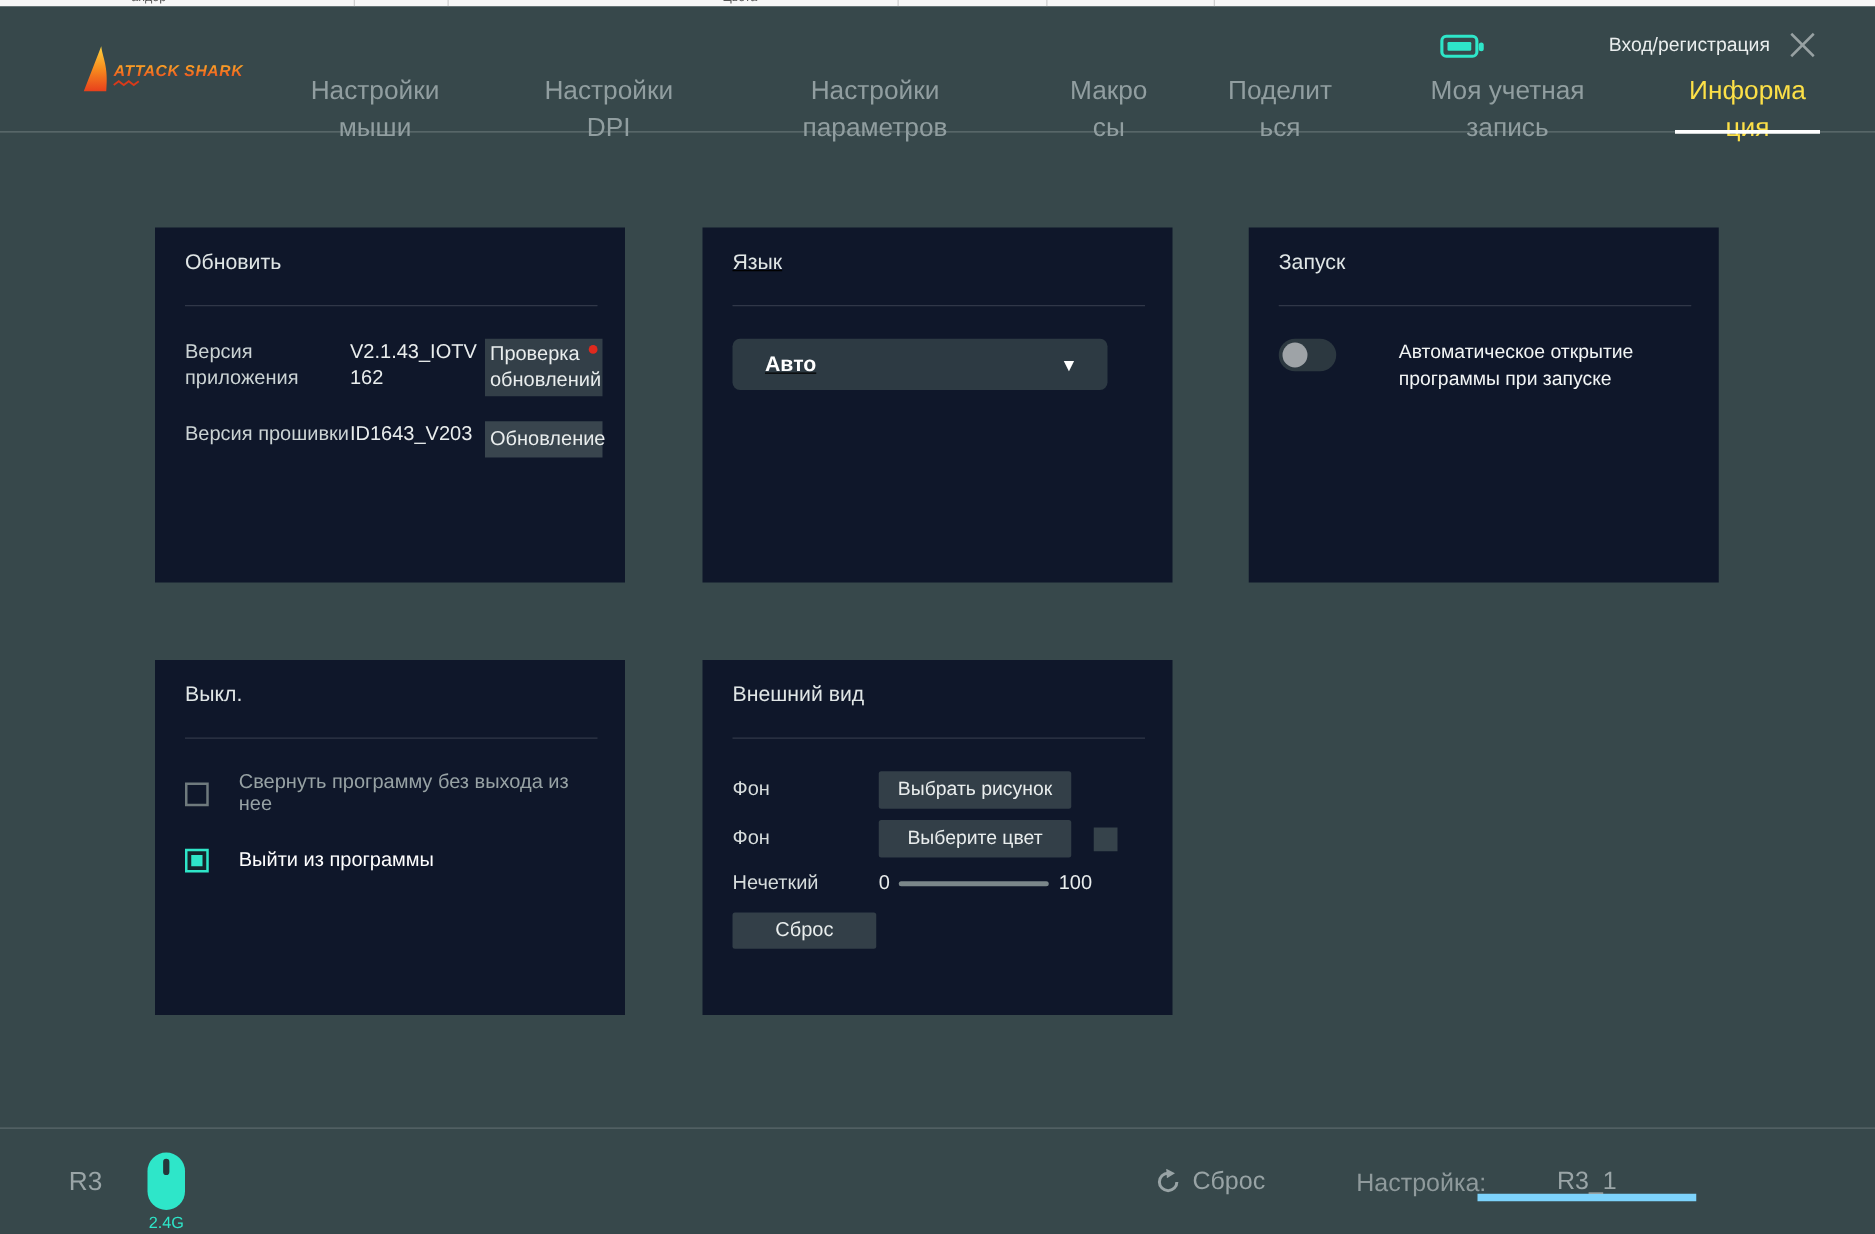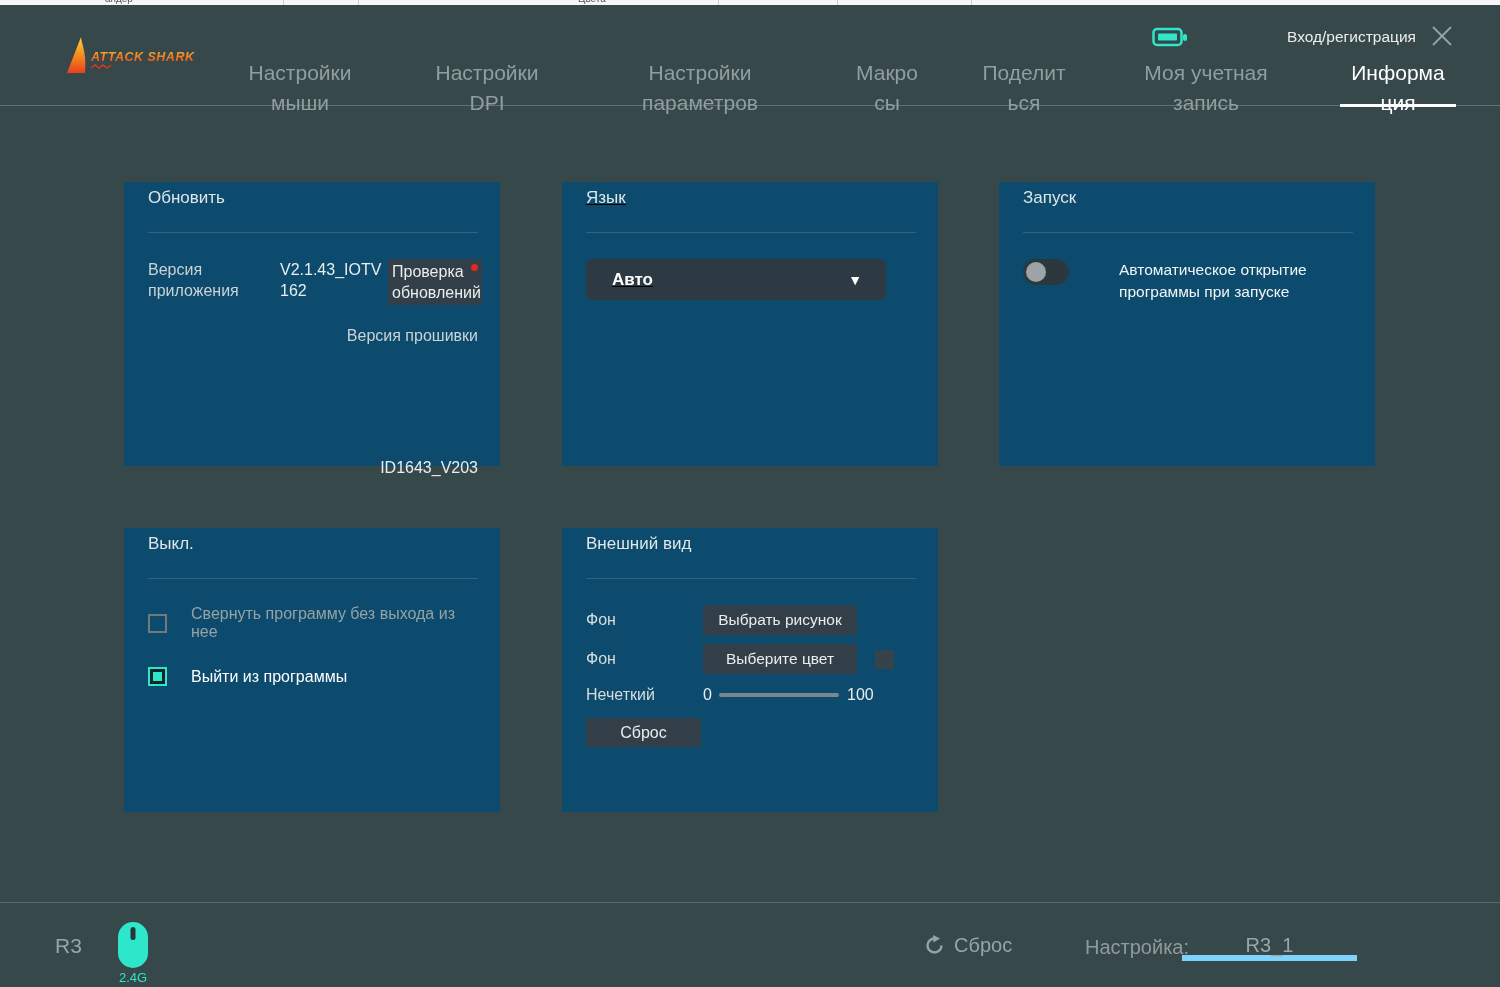--- a/index.html
+++ b/index.html
@@ -12,47 +12,47 @@
   .top-strip .frag { position:absolute; top:-7px; font-size:10px; color:#555; }
   .top-strip .frag.f1 { left:105px; }
   .top-strip .frag.f2 { left:578px; }
   .top-strip .vline { position:absolute; top:0; width:1px; height:5px; background:#d0d0d0; }
 
   
   .header { position:absolute; top:5px; left:0; width:1500px; height:101px; border-bottom:1px solid rgba(255,255,255,0.22); }
   .logo { position:absolute; left:60px; top:26px; }
   .tab { position:absolute; top:53px; text-align:center; font-size:21px; line-height:30px; color:#919EA0; cursor:pointer; }
   .tab .tline { display:block; }
-  .tab.active { color:#ffffff; }
+  .tab.active { color:#fde047; }
   .tab .underline { display:none; }
   .tab.active .underline { display:block; position:absolute; top:46px; left:50%; transform:translateX(-50%); width:116px; height:3px; background:#FFFFFF; }
   .tab.t1 { left:215px; width:170px; }
   .tab.t2 { left:402px; width:170px; }
   .tab.t3 { left:615px; width:170px; }
   .tab.t4 { left:837px; width:100px; }
   .tab.t5 { left:974px; width:100px; }
   .tab.t6 { left:1116px; width:180px; }
   .tab.t7 { left:1313px; width:170px; }
   .battery { position:absolute; left:1152px; top:22px; }
   .login { position:absolute; left:1252px; top:23px; font-size:15.5px; color:#EAEEEE; cursor:pointer;margin-left:35px; }
   .close-btn { position:absolute; left:1428px; top:17px; width:28px; height:28px; cursor:pointer; }
 
   
-  .card { position:absolute; width:376px; height:284px; background:#0c4a6e; padding:6px 22px 0 24px; }
+  .card { position:absolute; width:376px; height:284px; background:#0f172a; padding:18px 22px 0 24px; }
   .card.c-update { left:124px; top:182px; }
   .card.c-lang   { left:562px; top:182px;text-decoration:underline; }
   .card.c-launch { left:999px; top:182px; }
   .card.c-power  { left:124px; top:528px; }
   .card.c-appear { left:562px; top:528px; }
   .card-title { font-size:17px; color:#E0E6E6; font-weight:400; }
   .card-divider { margin-top:24px; border:none; border-top:1px solid rgba(255,255,255,0.14); height:0; }
 
   
   .u-row { display:flex; margin-top:26px; font-size:16px; line-height:21px; }
-  .u-row.r2 { margin-top:20px; align-items:flex-end;flex-direction:column; }
+  .u-row.r2 { margin-top:20px; align-items:flex-start; }
   .u-label { flex:0 0 132px; color:#CBD3D4; }
   .u-value { flex:0 0 108px; color:#E9EDED; word-break:break-all; }
   .u-btn { position:relative; width:94px; background:#333F48; color:#E9EDED; padding:2px 2px 2px 4px; cursor:pointer; }
   .u-btn.single { background:#39454E; padding:4px 2px 4px 4px; align-self:flex-start; }
   .u-dot { position:absolute; top:5px; right:4px; width:7px; height:7px; border-radius:50%; background:#E02A1E; }
 
   
   .dropdown { position:relative; margin-top:26px; width:300px; height:41px; background:#2D3A43; border-radius:6px; display:flex; align-items:center; padding:0 26px; cursor:pointer; }
   .dropdown .dd-value { font-size:17px; color:#FFFFFF; font-weight:700; }
   .dropdown .dd-arrow { position:absolute; right:24px; color:#FFFFFF; font-size:14px; }

